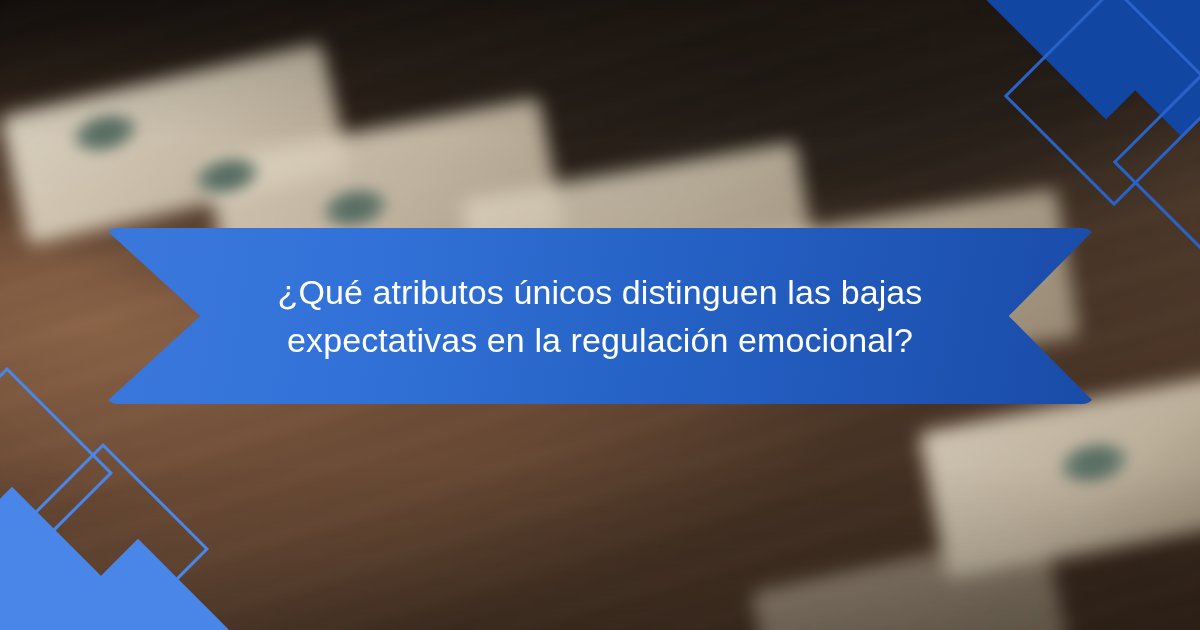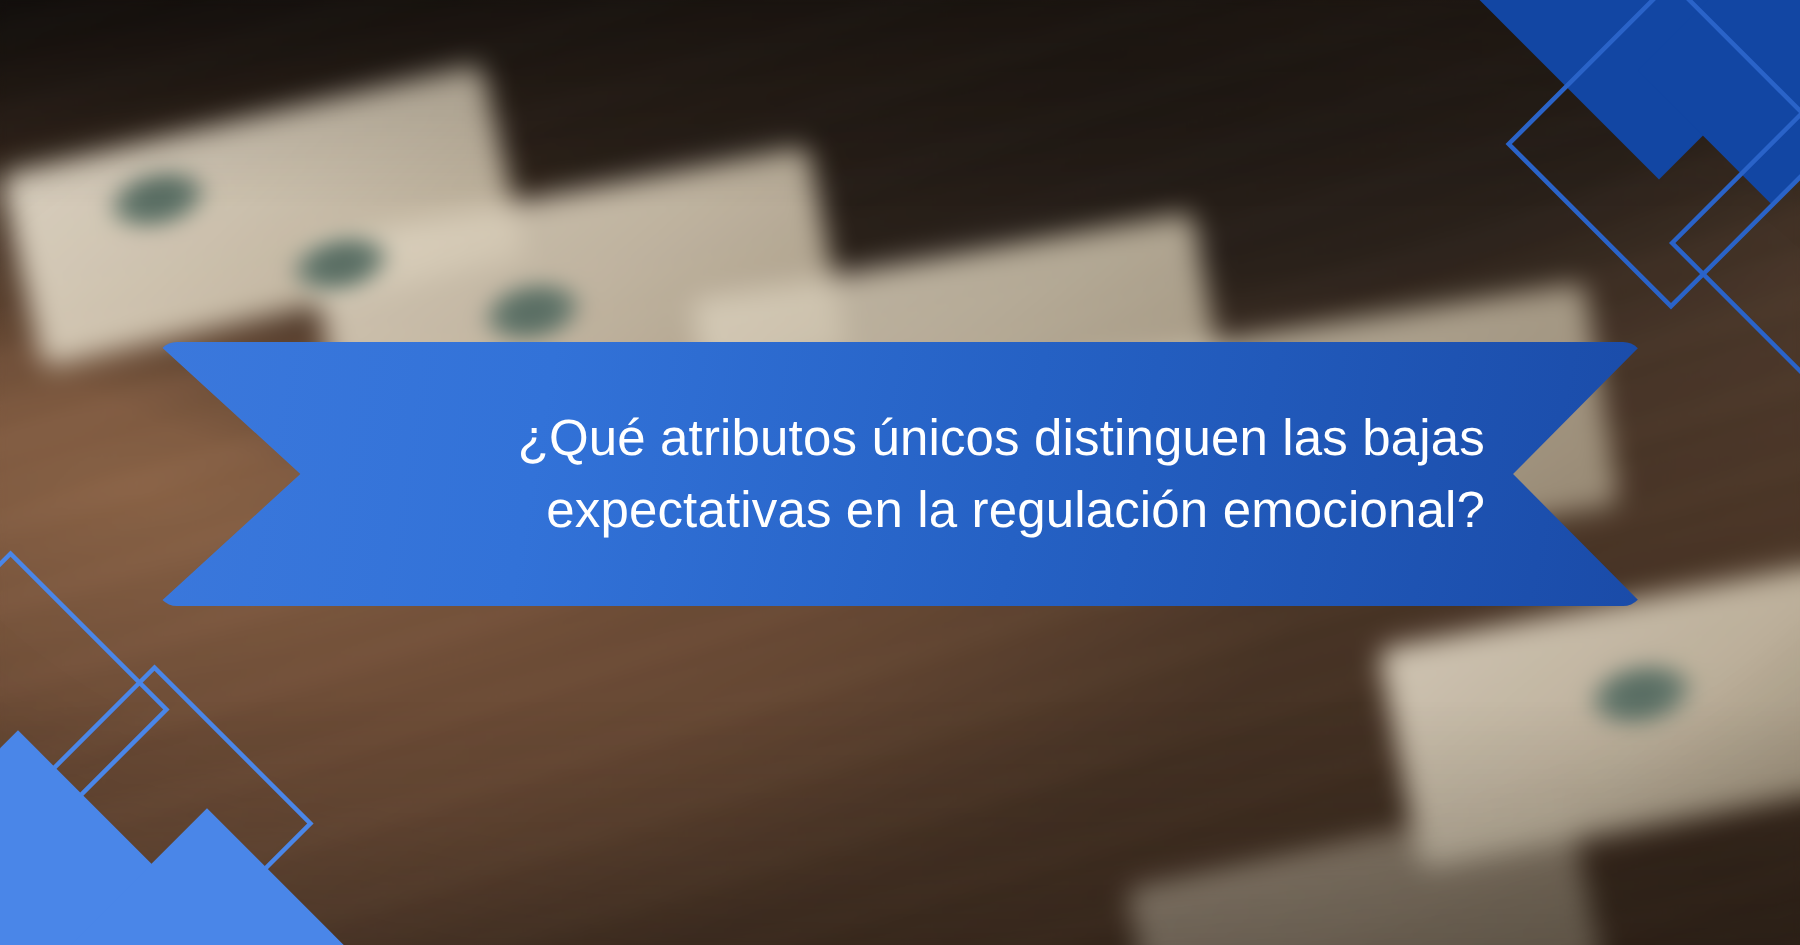--- a/index.html
+++ b/index.html
@@ -145,21 +145,20 @@
     text-align: center;
   }
   .banner-title {
     margin: 0;
     color: #ffffff;
     font-size: 34px;
     font-weight: 400;
     line-height: 1.42;
     letter-spacing: 0.1px;
     font-family: "Liberation Sans", sans-serif;
-    text-align: right;
   }
 </style>
 </head>
 <body>
 
 <div id="canvas">
 
   <div class="bg-base">
     <div class="bg-wood-grain"></div>
 

